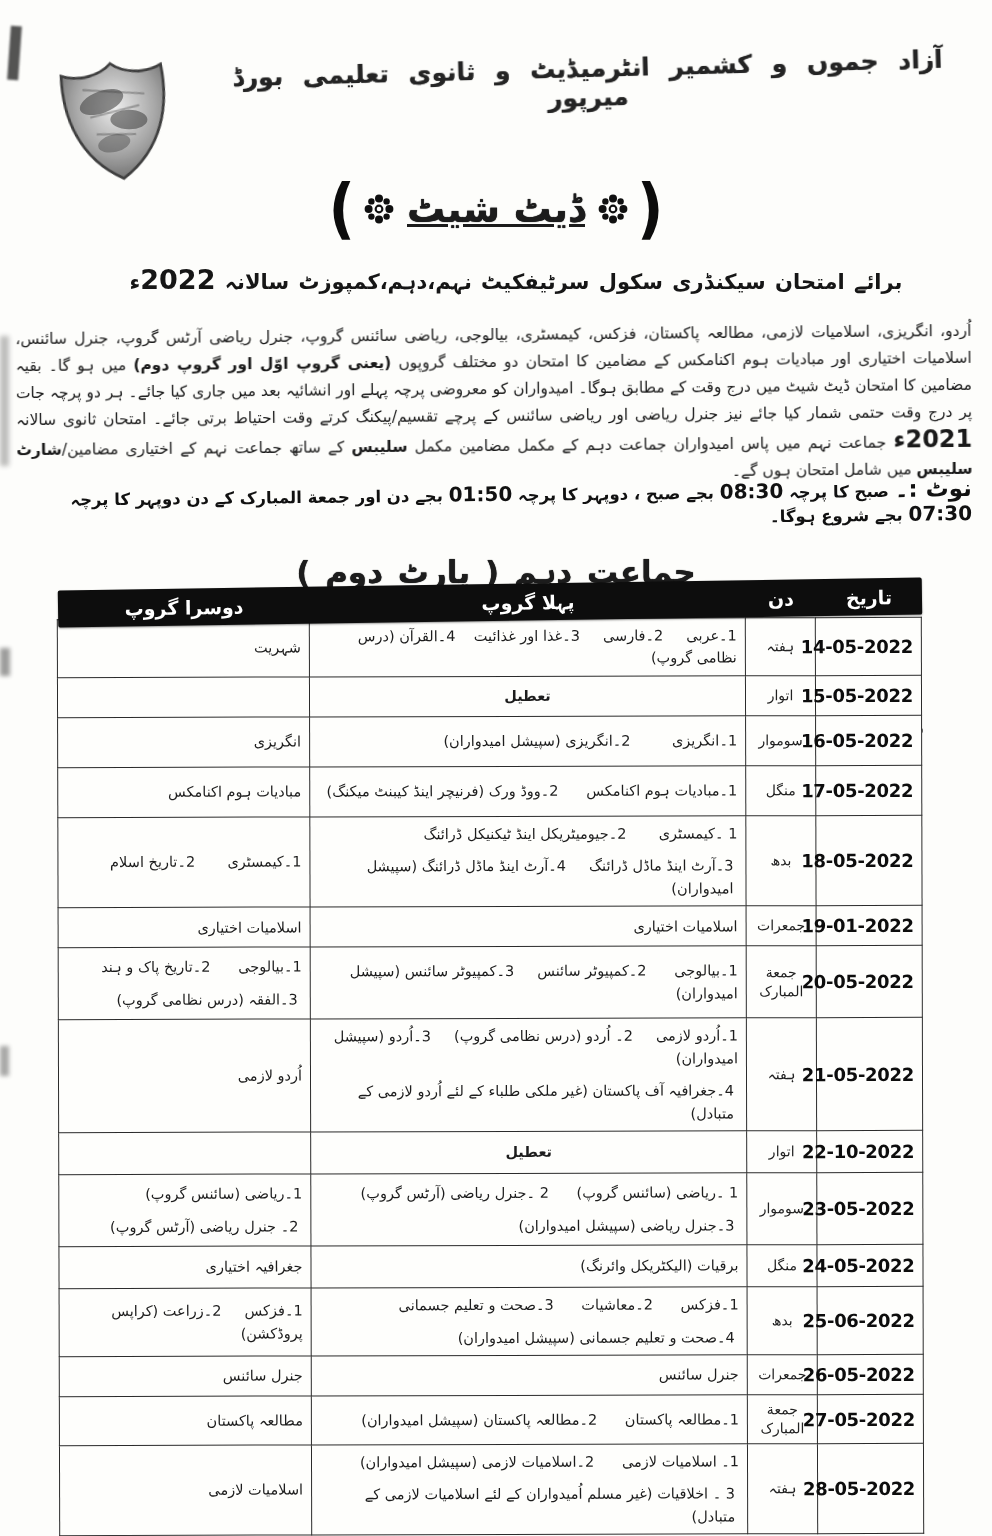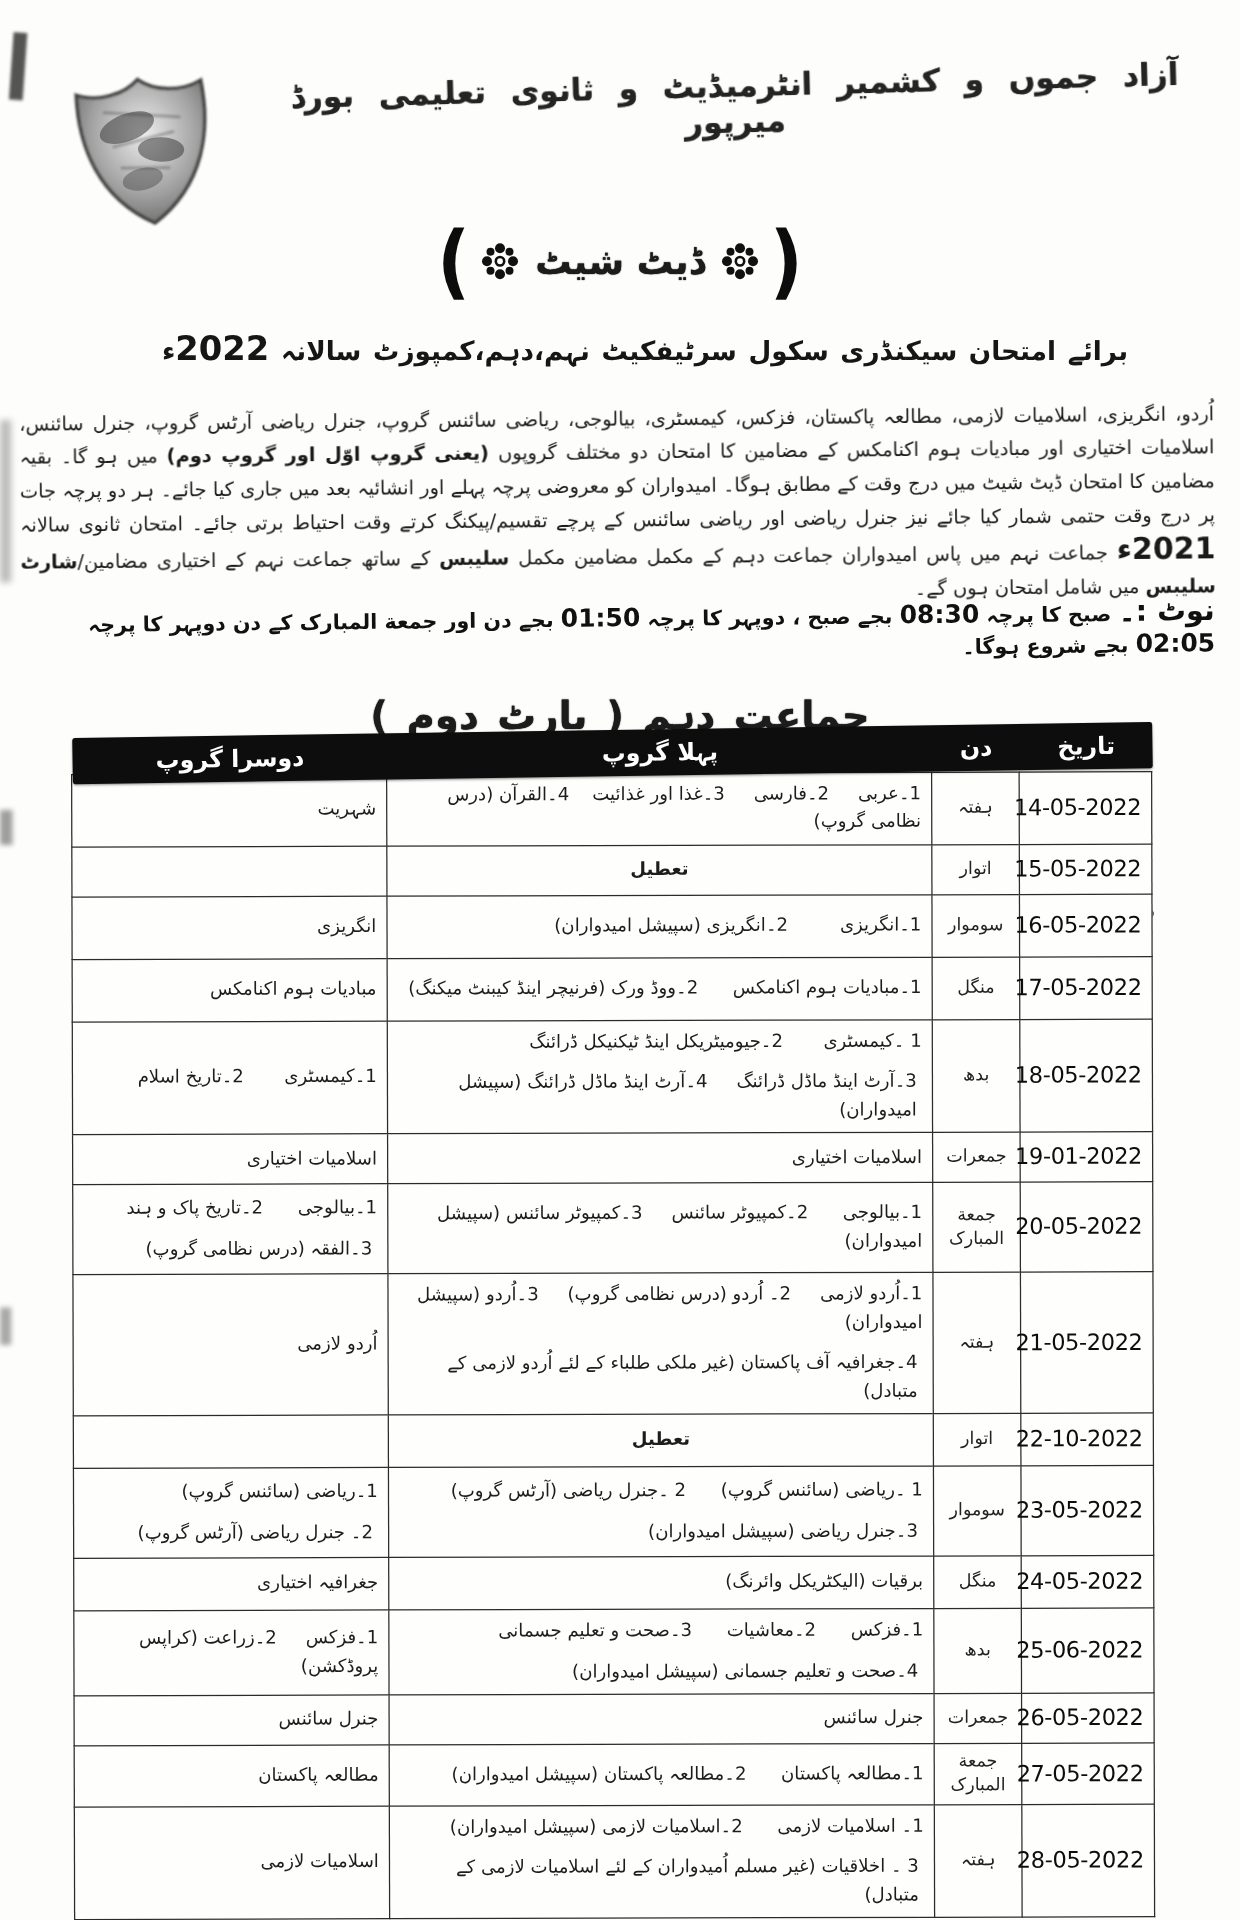--- a/index.html
+++ b/index.html
@@ -27,22 +27,22 @@
     transform:rotate(-1.5deg);
     color:#242424;text-shadow:0 0 .7px #333;
     filter:blur(.3px);
   }
   .logo{position:absolute;top:60px;left:60px;width:114px;height:122px;transform:rotate(-7deg);opacity:.93;}
   .title-row{
     position:absolute;top:180px;left:0;right:0;
     display:flex;justify-content:center;align-items:center;gap:8px;
   }
   .title-text{
-    direction:rtl;font-size:29px;font-weight:800;letter-spacing:1px;
-    text-shadow:0 0 1px #000;padding:0 4px;
+    direction:rtl;font-size:38px;font-weight:800;letter-spacing:1px;
+    text-shadow:0 0 1px #000;padding:0 4px;text-decoration:underline;
   }
   .big-paren{font-size:58px;font-weight:700;line-height:1;transform:scaleY(1.12);color:#0c0c0c;}
   .orn{display:flex;align-items:center;}
   .subtitle{
     position:absolute;top:264px;left:0;right:0;
     direction:rtl;text-align:center;
     font-size:21px;font-weight:700;word-spacing:2px;color:#161616;padding-left:40px;
   }
   .subtitle .year{font-size:27px;font-weight:800;letter-spacing:.5px;}
   
@@ -86,21 +86,21 @@
   .th-g1{width:436px;}
   .th-g2{width:252px;}
   #sched{
     width:864px;border-collapse:collapse;table-layout:fixed;
     direction:rtl;margin-top:-3px;position:relative;z-index:1;
     transform:rotate(-.15deg);
     background:#fefefc;
   }
   #sched td{border:1.6px solid #2b2b2b;padding:5px 8px;vertical-align:middle;}
   .c-date{
-    font-size:18px;font-weight:400;text-align:center;
+    font-size:18px;font-weight:700;text-align:center;
     letter-spacing:-.3px;white-space:nowrap;color:#0d0d0d;
   }
   .c-day{text-align:center;font-size:14px;line-height:1.35;color:#222;}
   .c-g1,.c-g2{font-size:14.5px;line-height:1.55;color:#1d1d1d;}
   .ln{white-space:pre-wrap;text-align:right;margin:1px 0;}
   .ln + .ln{margin-top:10px;padding-right:4px;}
   td.holiday .ln{text-align:center;font-weight:600;}
   #sched tbody tr:nth-child(1){height:46px}
   #sched tbody tr:nth-child(2){height:40px}
   #sched tbody tr:nth-child(3){height:50px}
@@ -193,21 +193,21 @@
     <span class="big-paren">)</span>
   </div>
 
   <div class="subtitle">
     <span>برائے امتحان سیکنڈری سکول سرٹیفکیٹ نہم،دہم،کمپوزٹ سالانہ </span><span class="year">2022</span><span>ء</span>
   </div>
 
   <p class="intro"><span>اُردو، انگریزی، اسلامیات لازمی، مطالعہ پاکستان، فزکس، کیمسٹری، بیالوجی، ریاضی سائنس گروپ، جنرل ریاضی آرٹس گروپ، جنرل سائنس، اسلامیات اختیاری اور مبادیات ہوم اکنامکس کے مضامین کا امتحان دو مختلف گروپوں </span><b>(یعنی گروپ اوّل اور گروپ دوم)</b><span> میں ہو گا۔ بقیہ مضامین کا امتحان ڈیٹ شیٹ میں درج وقت کے مطابق ہوگا۔ امیدواران کو معروضی پرچہ پہلے اور انشائیہ بعد میں جاری کیا جائے۔ ہر دو پرچہ جات پر درج وقت حتمی شمار کیا جائے نیز جنرل ریاضی اور ریاضی سائنس کے پرچے تقسیم/پیکنگ کرتے وقت احتیاط برتی جائے۔ امتحان ثانوی سالانہ </span><b class="num2021">2021ء</b><span> جماعت نہم میں پاس امیدواران جماعت دہم کے مکمل مضامین مکمل </span><b>سلیبس</b><span> کے ساتھ جماعت نہم کے اختیاری مضامین/</span><b>شارٹ سلیبس</b><span> میں شامل امتحان ہوں گے۔</span></p>
 
   <div class="note">
-    <span class="note-label">نوٹ :۔</span><span>صبح کا پرچہ </span><span class="time">08:30</span><span> بجے صبح ، دوپہر کا پرچہ </span><span class="time">01:50</span><span> بجے دن اور جمعة المبارک کے دن دوپہر کا پرچہ </span><span class="time">02:05</span><span> بجے شروع ہوگا۔</span>
+    <span class="note-label">نوٹ :۔</span><span>صبح کا پرچہ </span><span class="time">08:30</span><span> بجے صبح ، دوپہر کا پرچہ </span><span class="time">01:50</span><span> بجے دن اور جمعة المبارک کے دن دوپہر کا پرچہ </span><span class="time">07:30</span><span> بجے شروع ہوگا۔</span>
   </div>
 
   <h2 class="section-heading">جماعت دہم ( پارٹ دوم )</h2>
 
   <div class="table-area">
     <div class="thead-bar">
       <span class="th-date">تاریخ</span>
       <span class="th-day">دن</span>
       <span class="th-g1">پہلا گروپ</span>
       <span class="th-g2">دوسرا گروپ</span>

